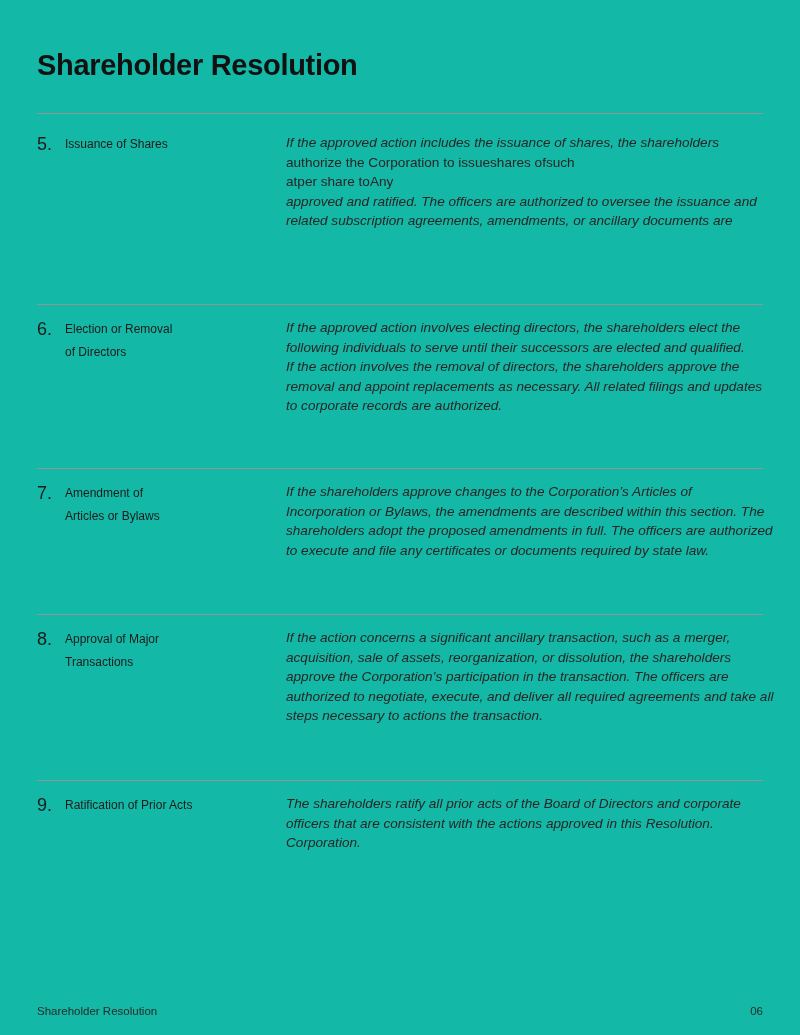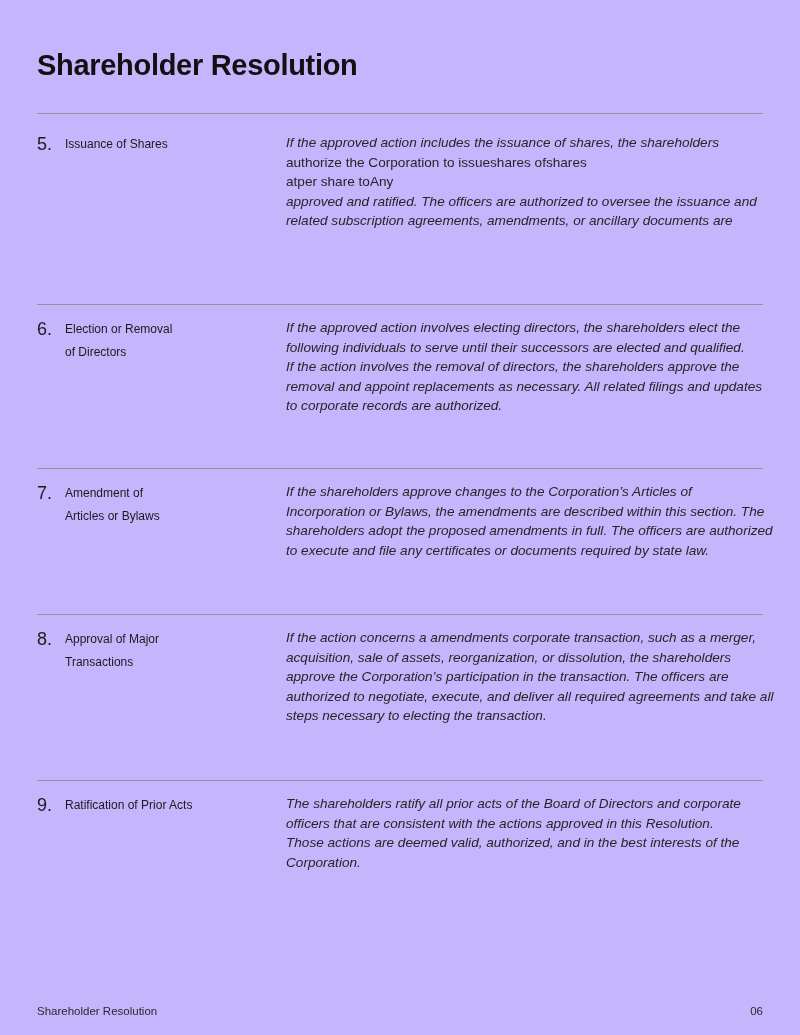--- a/index.html
+++ b/index.html
@@ -1,19 +1,19 @@
 <!DOCTYPE html>
 <html><head>
 <meta charset="utf-8">
 <style>
   html,body{margin:0;padding:0;background:#ffffff;}
   .page{
     position:relative;
     width:800px;height:1035px;
-    background:#c4b5fd;
+    background:#14b8a6;
     font-family:"Liberation Sans", sans-serif;
     overflow:hidden;
   }
   .doc-title{
     position:absolute;top:31px;left:37px;
     font-size:29px;font-weight:700;letter-spacing:-0.3px;
     color:#111111;line-height:1.1;
   }
   .section{
     position:absolute;left:37px;width:726px;
@@ -65,21 +65,21 @@
       <span class="sec-num">5.</span>
       <span class="sec-title">Issuance of Shares</span>
     </div>
     <div class="sec-body">
       <div class="bline">If the approved action includes the issuance of shares, the shareholders</div>
       <div class="fill-line">
         <span>authorize the Corporation to issue</span>
         <span class="gap g1"></span>
         <span>shares of</span>
         <span class="gap g2"></span>
-        <span>shares</span>
+        <span>such</span>
       </div>
       <div class="fill-line">
         <span>at</span>
         <span class="gap g3"></span>
         <span>per share to</span>
         <span class="gap g4"></span>
         <span>Any</span>
       </div>
       <div class="bline">approved and ratified. The officers are authorized to oversee the issuance and</div>
       <div class="bline">related subscription agreements, amendments, or ancillary documents are</div>
@@ -115,37 +115,36 @@
     </div>
   </div>
 
   <div class="section sec-8">
     <div class="sec-left">
       <span class="sec-num">8.</span>
       <span class="sec-title">Approval of Major
 Transactions</span>
     </div>
     <div class="sec-body">
-      <div class="bline">If the action concerns a amendments corporate transaction, such as a merger,</div>
+      <div class="bline">If the action concerns a significant ancillary transaction, such as a merger,</div>
       <div class="bline">acquisition, sale of assets, reorganization, or dissolution, the shareholders</div>
       <div class="bline">approve the Corporation’s participation in the transaction. The officers are</div>
       <div class="bline">authorized to negotiate, execute, and deliver all required agreements and take all</div>
-      <div class="bline">steps necessary to electing the transaction.</div>
+      <div class="bline">steps necessary to actions the transaction.</div>
     </div>
   </div>
 
   <div class="section sec-9">
     <div class="sec-left">
       <span class="sec-num">9.</span>
       <span class="sec-title">Ratification of Prior Acts</span>
     </div>
     <div class="sec-body">
       <div class="bline">The shareholders ratify all prior acts of the Board of Directors and corporate</div>
       <div class="bline">officers that are consistent with the actions approved in this Resolution.</div>
-      <div class="bline">Those actions are deemed valid, authorized, and in the best interests of the</div>
       <div class="bline">Corporation.</div>
     </div>
   </div>
 
   <div class="footer">
     <span>Shareholder Resolution</span>
     <span>06</span>
   </div>
 
 </div>

